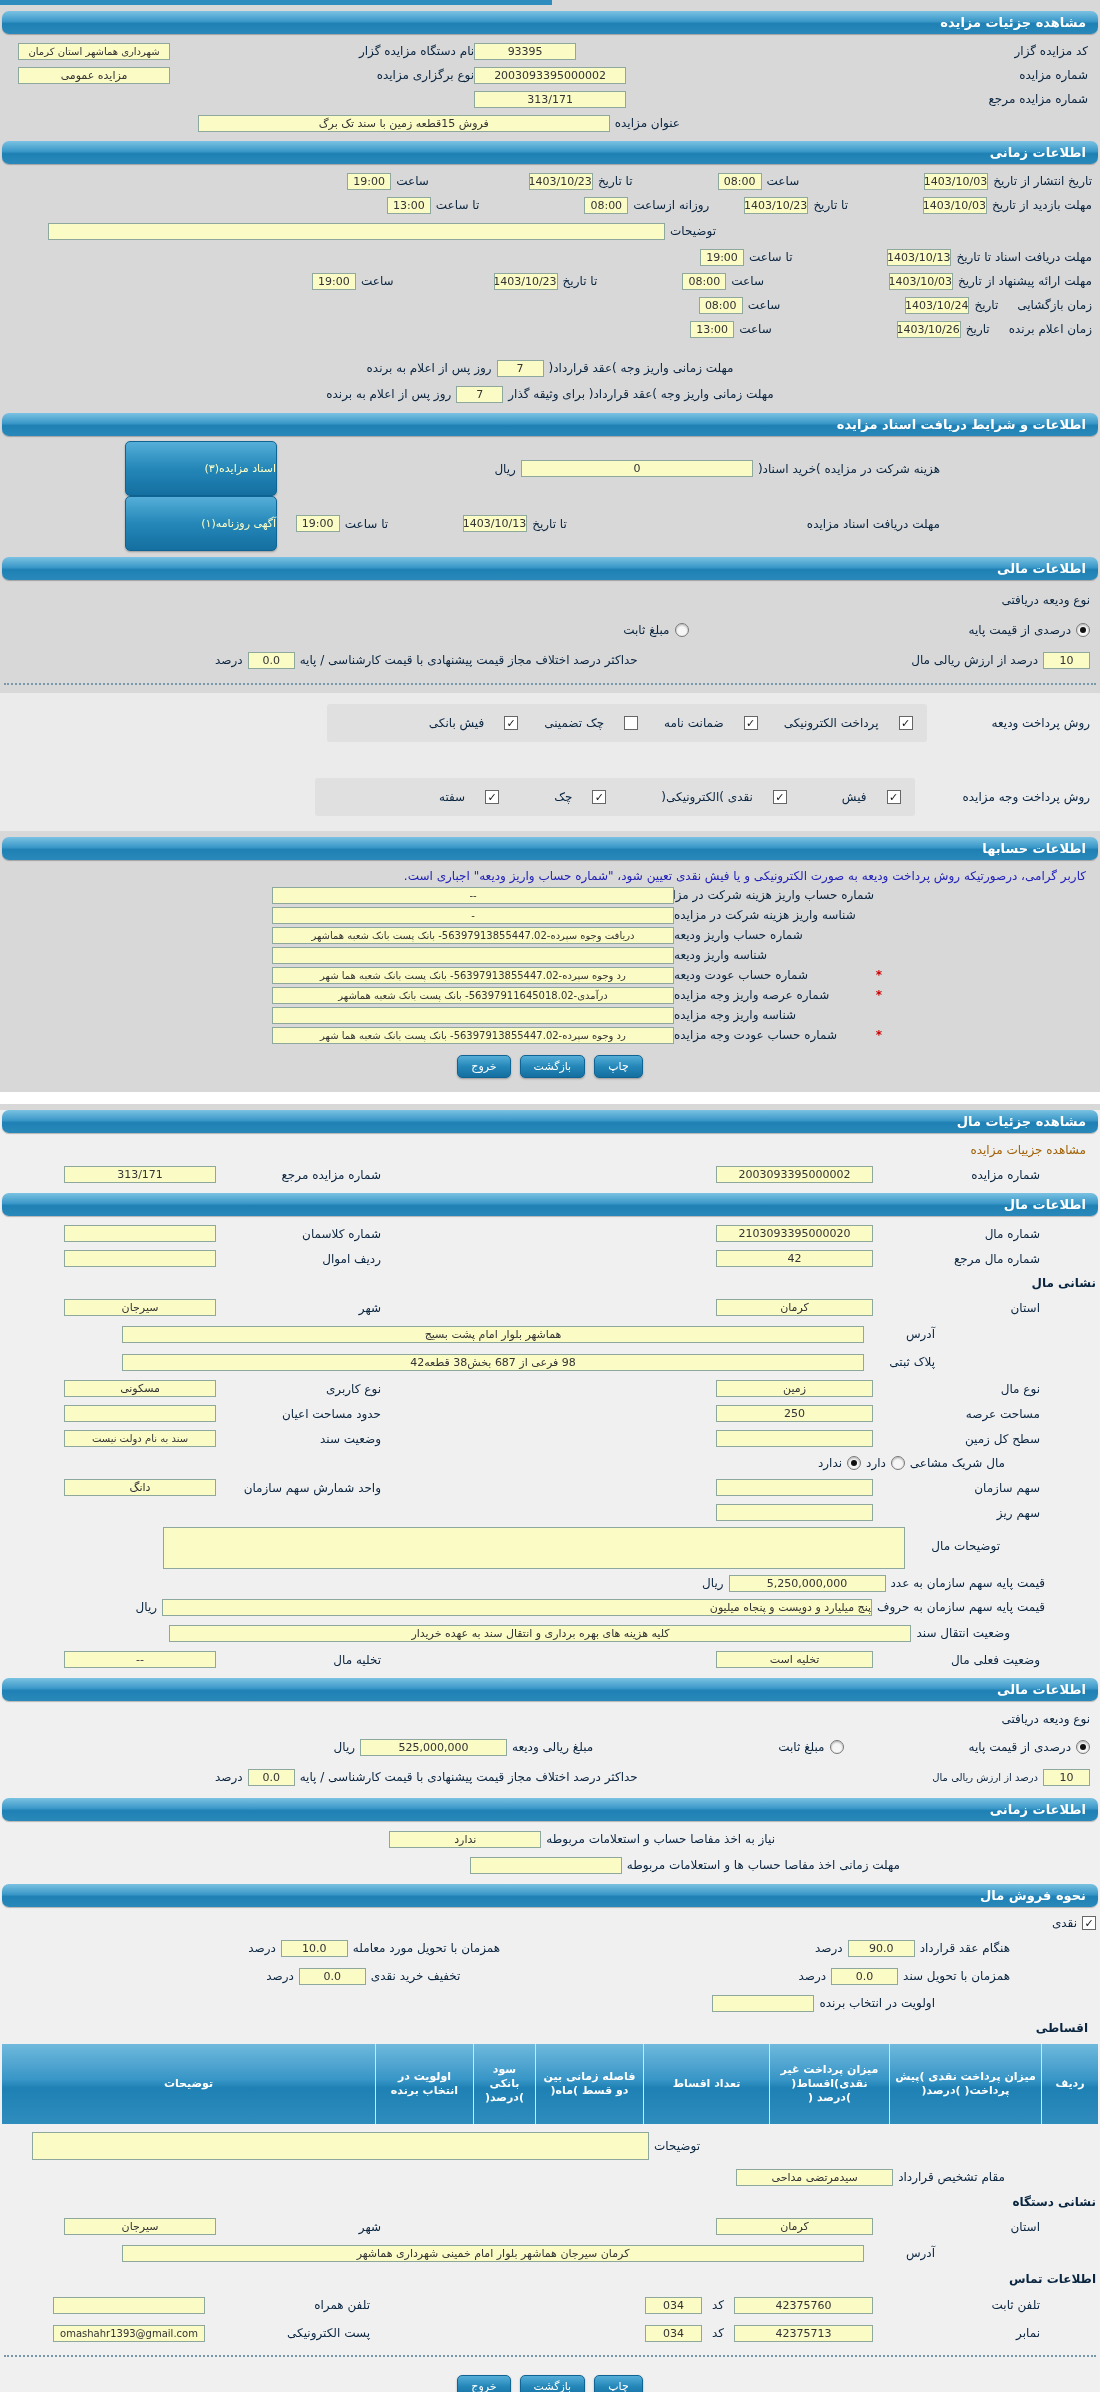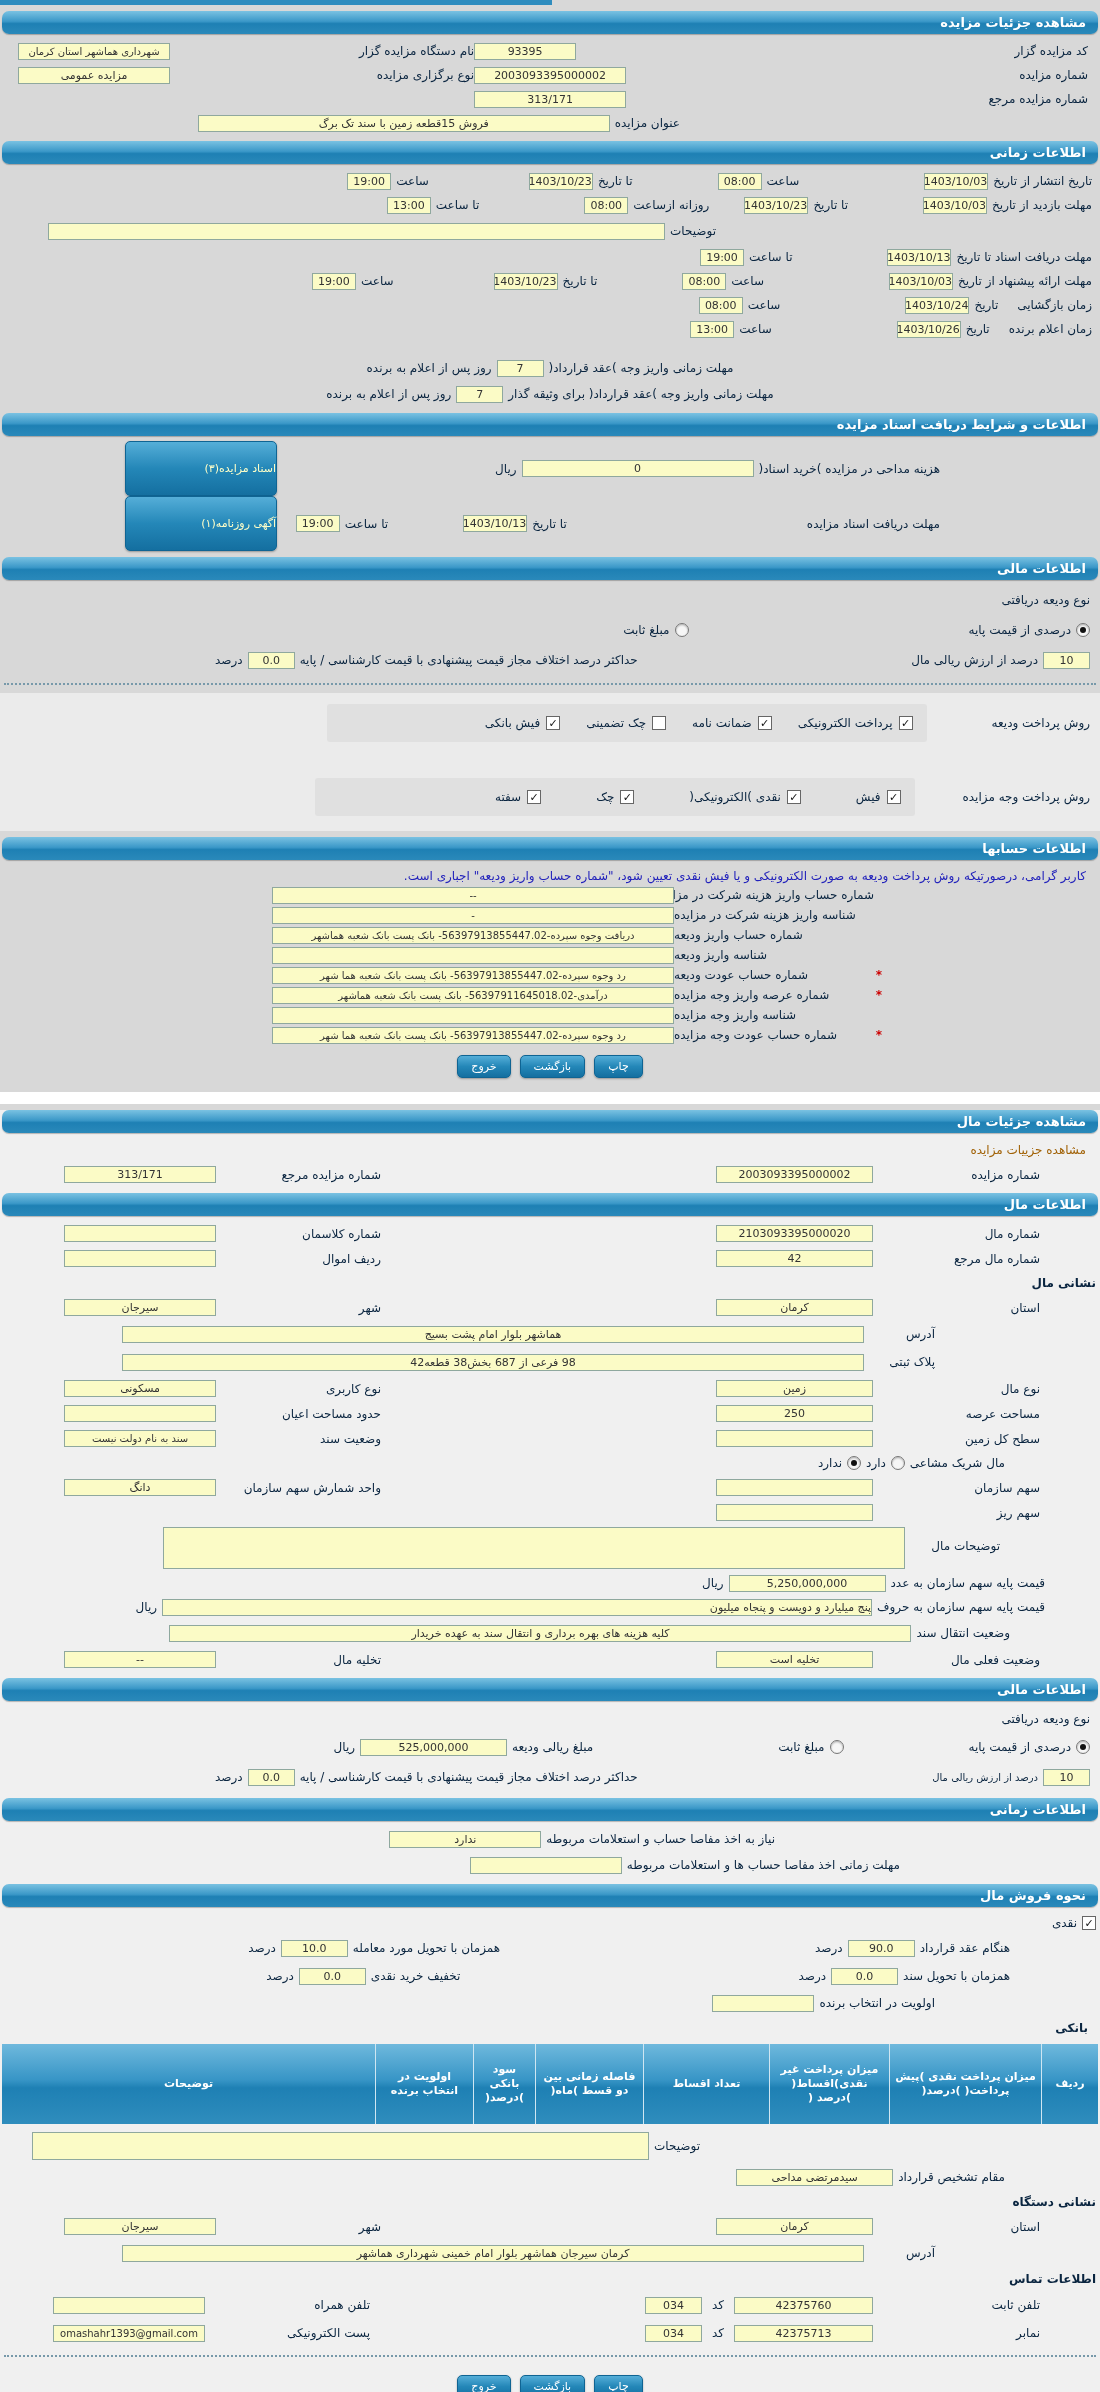--- a/index.html
+++ b/index.html
@@ -24,21 +24,21 @@
   .sb{justify-content:space-between}
   .pr4{padding-right:4px}.pr10{padding-right:10px}.pr55{padding-right:55px}.pr90{padding-right:90px}.pr95{padding-right:95px}.pr100{padding-right:100px}.pr160{padding-right:160px}.pr165{padding-right:165px}.pr200{padding-right:200px}.pr325{padding-right:325px}.pr384{padding-right:384px}.pr400{padding-right:400px}.pr420{padding-right:420px}
   .pl125{padding-left:125px}.pl215{padding-left:215px}
   .btn{background:linear-gradient(180deg,#55aed8 0%,#2487b8 50%,#146fa0 100%);border:1px solid #0f6493;border-radius:5px;color:#fff;font-size:11px;font-family:inherit;padding:4px 13px;box-shadow:0 1px 2px rgba(0,0,0,.3);cursor:pointer}
   .sbtn{background:linear-gradient(180deg,#55aed8 0%,#2487b8 50%,#146fa0 100%);border:1px solid #0f6493;border-radius:5px;color:#ffffc8;font-size:11px;font-family:inherit;width:152px;padding:20px 0;text-align:right;box-shadow:0 1px 2px rgba(0,0,0,.3);cursor:pointer}
   .btnrow{display:flex;justify-content:center;gap:9px;padding:10px 0 14px}
   .dots{border-top:2px dotted #7799aa;margin:8px 4px}
   .band{background:#ebebeb;padding:8px 0 12px}
   .gbox{background:#e0e0e0;border-radius:3px;width:600px;min-height:38px;display:flex;align-items:center;padding:0 14px;box-sizing:border-box}
   .gap26{gap:26px}.gap55{gap:55px}
-  .ck{display:flex;align-items:center;gap:6px;white-space:nowrap}
+  .ck{display:flex;align-items:center;gap:20px;white-space:nowrap}
   .cb{width:12px;height:12px;border:1px solid #666;background:#fff;display:inline-flex;align-items:center;justify-content:center;font-size:11px;color:#111;flex-shrink:0}
   .cb.on::after{content:"✓"}
   .radio{width:12px;height:12px;border:1px solid #777;border-radius:50%;background:#f6f6f6;display:inline-block;position:relative;flex-shrink:0;box-shadow:inset 0 1px 2px rgba(0,0,0,.3)}
   .radio.on::after{content:"";position:absolute;left:3px;top:3px;right:3px;bottom:3px;border-radius:50%;background:#111}
   .notice{color:#2222bb;font-size:12px;padding:4px 14px 2px}
   .arow{padding-right:218px;min-height:20px}
   .star{width:8px;color:#cc0000;font-weight:bold;flex-shrink:0}
   .albl{width:200px;text-align:left;white-space:nowrap}
   .prow{display:flex;align-items:center;min-height:25px;padding:0 60px 0 8px}
   .l1{width:167px;flex-shrink:0}
@@ -208,21 +208,21 @@
       <span class="lbl">روز پس از اعلام به برنده</span>
     </span>
 </div>
 
 <div class="hdr">
     <span>اطلاعات و شرایط دریافت اسناد مزایده</span>
   </div>
 
 <div class="fr sb pr160 pl125" style="min-height:36px">
   <span class="g">
-      <span class="lbl">هزینه مداحی در مزایده )خرید اسناد(</span>
+      <span class="lbl">هزینه شرکت در مزایده )خرید اسناد(</span>
       <div class="inp w230">0</div>
       <span class="lbl">ریال</span>
     </span>
   <button class="sbtn">اسناد مزایده(۳)</button>
 </div>
 <div class="fr sb pr160 pl125" style="min-height:36px">
   <span class="g">
       <span class="lbl">مهلت دریافت اسناد مزایده</span>
     <span class="g mr235">
         <span class="lbl">تا تاریخ</span>
@@ -584,21 +584,21 @@
         <span class="lbl">درصد</span>
       </span>
 </div>
 <div class="fr pr165" style="min-height:26px">
   <span class="g">
         <span class="lbl">اولویت در انتخاب برنده</span>
         <div class="inp w100"></div>
       </span>
 </div>
 <div class="fr" style="padding-right:12px;min-height:24px">
-      <span class="lbl bold">بانکی</span>
+      <span class="lbl bold">اقساطی</span>
     </div>
 
 <div class="tbl">
   <div class="tc tcw0">ردیف</div>
   <div class="tc tcw1">میزان پرداخت نقدی )پیش پرداخت( )درصد(</div>
   <div class="tc tcw2">میزان پرداخت غیر نقدی)اقساط( )درصد (</div>
   <div class="tc tcw3">تعداد اقساط</div>
   <div class="tc tcw4">فاصله زمانی بین دو قسط )ماه(</div>
   <div class="tc tcw5">سود بانکی )درصد(</div>
   <div class="tc tcw6">اولویت در انتخاب برنده</div>

